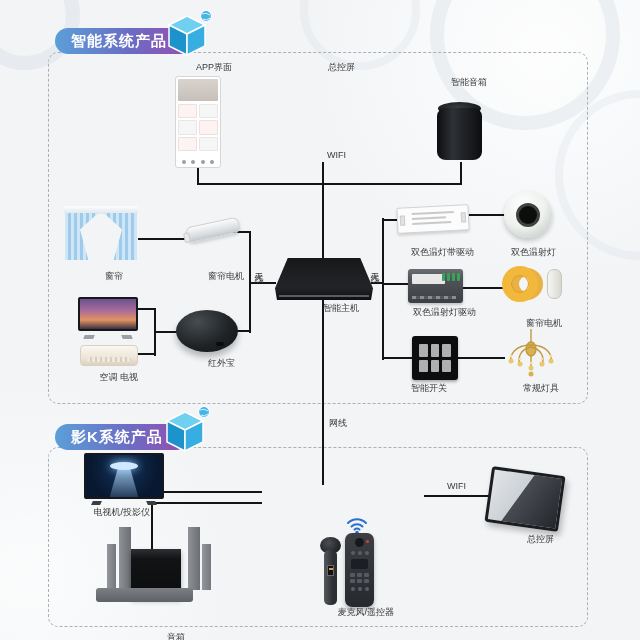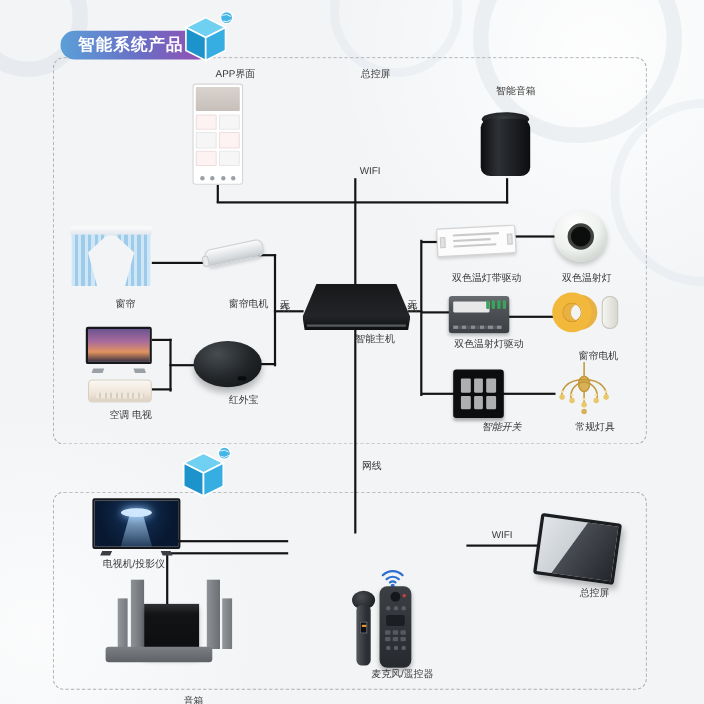--- a/index.html
+++ b/index.html
@@ -211,20 +211,21 @@
   <div class="secbox" style="left:48px; top:447px; width:540px; height:180px;"></div>
 
   <div class="badge" style="left:55px; top:28px;"><span>智能系统产品</span></div>
   <svg class="cube" style="left:162px; top:8px;" width="52" height="52" viewBox="0 0 52 52">
     <circle cx="44" cy="8" r="5.5" fill="#45b5e6" stroke="#fff" stroke-width="1.2"></circle>
     <path d="M40 6 q4 -2 8 1 M41 11 q3 2 7 -1" stroke="#fff" stroke-width=".8" fill="none"></path>
     <polygon points="25,8 43,17 25,26 7,17" fill="#6fd0f2" stroke="#fff" stroke-width="1.5"></polygon>
     <polygon points="7,17 25,26 25,47 7,38" fill="#1d93cc" stroke="#fff" stroke-width="1.5"></polygon>
     <polygon points="43,17 25,26 25,47 43,38" fill="#36aee2" stroke="#fff" stroke-width="1.5"></polygon>
   </svg>
+  <div class="badge" style="left:55px; top:424px;"><span>影K系统产品</span></div>
   <svg class="cube" style="left:160px; top:404px;" width="52" height="52" viewBox="0 0 52 52">
     <circle cx="44" cy="8" r="5.5" fill="#45b5e6" stroke="#fff" stroke-width="1.2"></circle>
     <path d="M40 6 q4 -2 8 1 M41 11 q3 2 7 -1" stroke="#fff" stroke-width=".8" fill="none"></path>
     <polygon points="25,8 43,17 25,26 7,17" fill="#6fd0f2" stroke="#fff" stroke-width="1.5"></polygon>
     <polygon points="7,17 25,26 25,47 7,38" fill="#1d93cc" stroke="#fff" stroke-width="1.5"></polygon>
     <polygon points="43,17 25,26 25,47 43,38" fill="#36aee2" stroke="#fff" stroke-width="1.5"></polygon>
   </svg>
 
   <div class="lbl" style="left:168px; top:61px; width:64px;">APP界面</div>
   <div class="phone" style="left:175px; top:76px; width:46px; height:92px;">
@@ -371,21 +372,21 @@
     </g>
     <g fill="#f5e0a0">
       <circle cx="8" cy="29" r="1.3"></circle>
         <circle cx="17" cy="32" r="1.3"></circle>
         <circle cx="28" cy="36" r="1.3"></circle>
       <circle cx="39" cy="32" r="1.3"></circle>
         <circle cx="48" cy="29" r="1.3"></circle>
     </g>
     <circle cx="28" cy="47" r="2.5" fill="#d8b055"></circle>
   </svg>
-  <div class="lbl" style="left:428px; top:382px; width:46px;font-style:italic;">智能开关</div>
+  <div class="lbl" style="left:401px; top:382px; width:46px;">智能开关</div>
   <div class="lbl" style="left:503px; top:382px; width:56px;">常规灯具</div>
 
   <div class="line" style="left:322px; top:300px; width:2px; height:185px;"></div>
   <div class="lbl" style="left:329px; top:417px; width:26px; text-align:left;font-family:Liberation Serif, serif;">网线</div>
 
   <div class="tv2" style="left:84px; top:453px; width:80px; height:52px;">
     <div class="scr">
       <div class="beam"></div>
       <div class="ufo"></div>
     </div>

